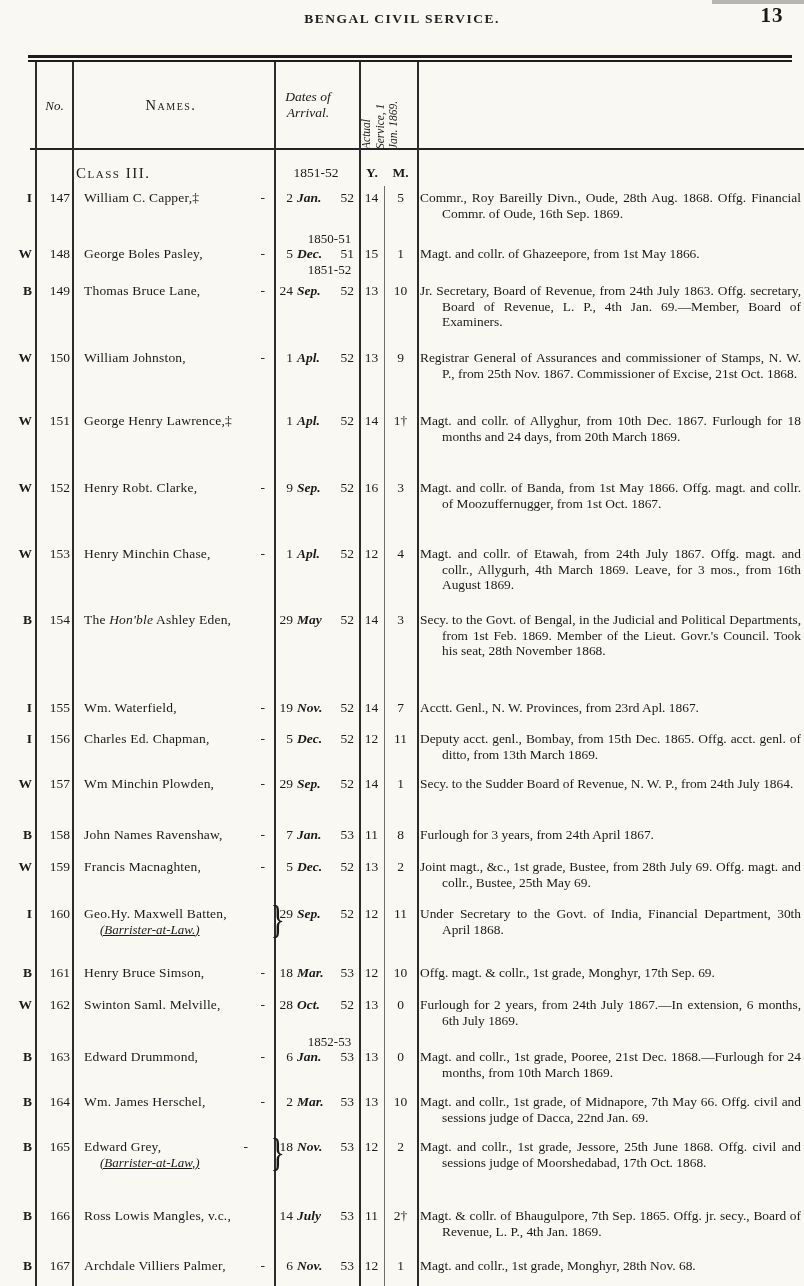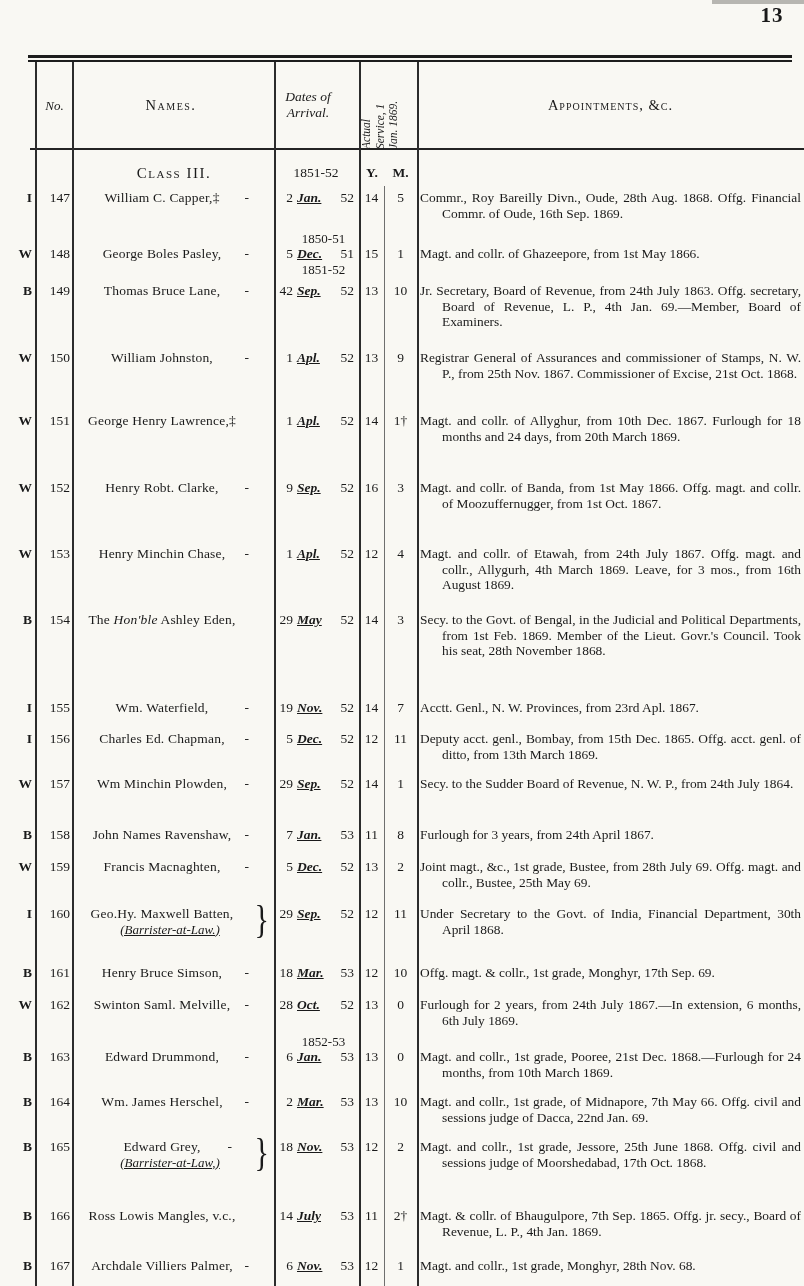--- a/index.html
+++ b/index.html
@@ -27,57 +27,58 @@
   .th-dates{position:absolute;left:276px;top:89px;width:64px;text-align:center;
             font-style:italic;font-size:13.5px;line-height:16px;}
   .th-dates span{display:block;}
   .th-rot{position:absolute;left:344px;top:77px;width:88px;height:56px;
           transform:rotate(-90deg);font-style:italic;font-size:11.5px;line-height:13.5px;}
   .th-rot span{display:block;white-space:nowrap;}
   .th-appt{position:absolute;left:417px;top:97px;width:387px;text-align:center;
            font-variant:small-caps;font-size:14.5px;letter-spacing:1px;}
   
   .classrow{position:absolute;left:0;width:804px;font-size:13.5px;}
-  .cls-label{position:absolute;left:76px;width:196px;text-align:center;
+  .cls-label{position:absolute;left:76px;width:196px;text-align:left;
              font-variant:small-caps;font-size:15px;letter-spacing:1.5px;}
   .cls-year{position:absolute;left:276px;width:80px;text-align:center;}
   .cls-y{position:absolute;left:359px;width:26px;text-align:center;font-weight:bold;}
   .cls-m{position:absolute;left:384px;width:33px;text-align:center;font-weight:bold;}
   
   .row{position:absolute;left:0;width:804px;font-size:13.5px;line-height:15.5px;}
   .pfx{position:absolute;left:0;width:32px;text-align:right;font-weight:bold;}
   .num{position:absolute;left:37px;width:33px;text-align:right;}
-  .names{position:absolute;left:60px;width:196px;text-align:center;}
+  .names{position:absolute;left:76px;width:196px;}
   .name{display:block;padding-left:8px;letter-spacing:.2px;white-space:nowrap;}
   .name .it{font-style:italic;}
   .name2{display:block;padding-left:24px;font-style:italic;font-size:13px;white-space:nowrap;text-decoration:underline;}
   .dash{position:absolute;right:7px;top:0;}
   .has-brace .dash{right:24px;}
   .brace{position:absolute;right:-15px;top:-6px;font-size:40px;line-height:40px;
          font-weight:normal;transform:scaleX(.75);}
   .dates{position:absolute;left:276px;width:83px;}
   .dateline{display:flex;}
   .dday{width:17px;text-align:right;}
-  .dmo{font-style:italic;font-weight:bold;margin-left:4px;text-decoration:underline;}
+  .dmo{font-style:italic;font-weight:bold;margin-left:4px;}
   .dyr{margin-left:auto;padding-right:5px;}
-  .grp{position:absolute;left:6px;width:83px;text-align:center;font-size:13px;}
+  .grp{position:absolute;left:12px;width:83px;text-align:center;font-size:13px;}
   .grp.above{top:-15px;}
   .grp.below{top:16px;}
   .ycol{position:absolute;left:359px;width:25px;text-align:center;}
   .mcol{position:absolute;left:384px;width:33px;text-align:center;}
   .appt{position:absolute;left:420px;width:381px;text-align:justify;
         padding-left:22px;text-indent:-22px;box-sizing:border-box;
         font-size:13.4px;line-height:15.6px;}
 </style>
 </head>
 <body>
 
 <div class="page">
 
   <div class="smudge"></div>
+  <div class="doc-title">BENGAL CIVIL SERVICE.</div>
   <div class="page-num">13</div>
 
   <div class="rule-a"></div>
   <div class="rule-b"></div>
   <div class="rule-h"></div>
   <div class="vline v1"></div>
   <div class="vline v2"></div>
   <div class="vline v3"></div>
   <div class="vline v4"></div>
   <div class="vline v5"></div>
@@ -87,21 +88,20 @@
   <div class="th-names">Names.</div>
   <div class="th-dates">
     <span>Dates of</span>
     <span>Arrival.</span>
   </div>
   <div class="th-rot">
     <span>Actual</span>
     <span>Service, 1</span>
     <span>Jan. 1869.</span>
   </div>
-  <div class="th-appt">Appointments, &amp;c.</div>
 
   <div class="classrow" style="top:165px">
     <span class="cls-label">Class III.</span>
     <span class="cls-year">1851-52</span>
     <span class="cls-y">Y.</span>
     <span class="cls-m">M.</span>
   </div>
 
   <div id="tbody">
       <div class="row" style="top: 190px;">
@@ -144,21 +144,21 @@
       </div>
       <div class="row" style="top: 283px;">
         <span class="pfx">B</span>
         <span class="num">149</span>
         <div class="names">
           <span class="name"><span>Thomas Bruce Lane,</span></span>
           <span class="dash">-</span>
         </div>
         <div class="dates">
           <span class="dateline">
-            <span class="dday">42</span>
+            <span class="dday">24</span>
             <span class="dmo">Sep.</span>
             <span class="dyr">52</span>
           </span>
         </div>
         <span class="ycol">13</span>
         <span class="mcol">10</span>
         <div class="appt">Jr. Secretary, Board of Revenue, from 24th July 1863. Offg. secretary, Board of Revenue, L. P., 4th Jan. 69.—Member, Board of Examiners.</div>
       </div>
       <div class="row" style="top: 350px;">
         <span class="pfx">W</span>

